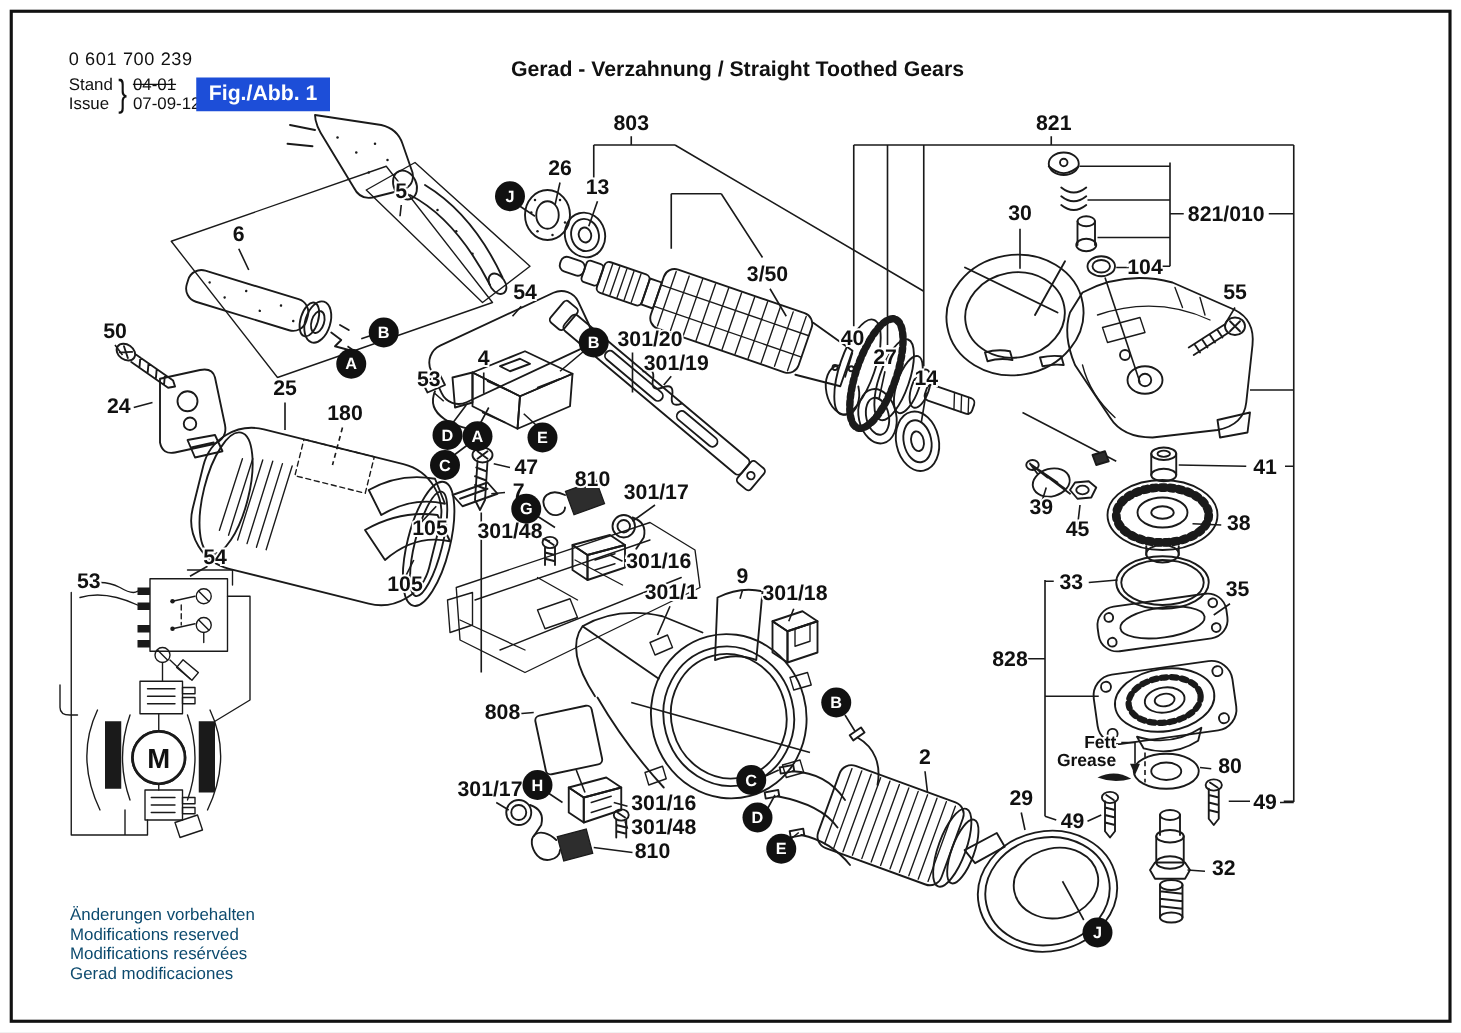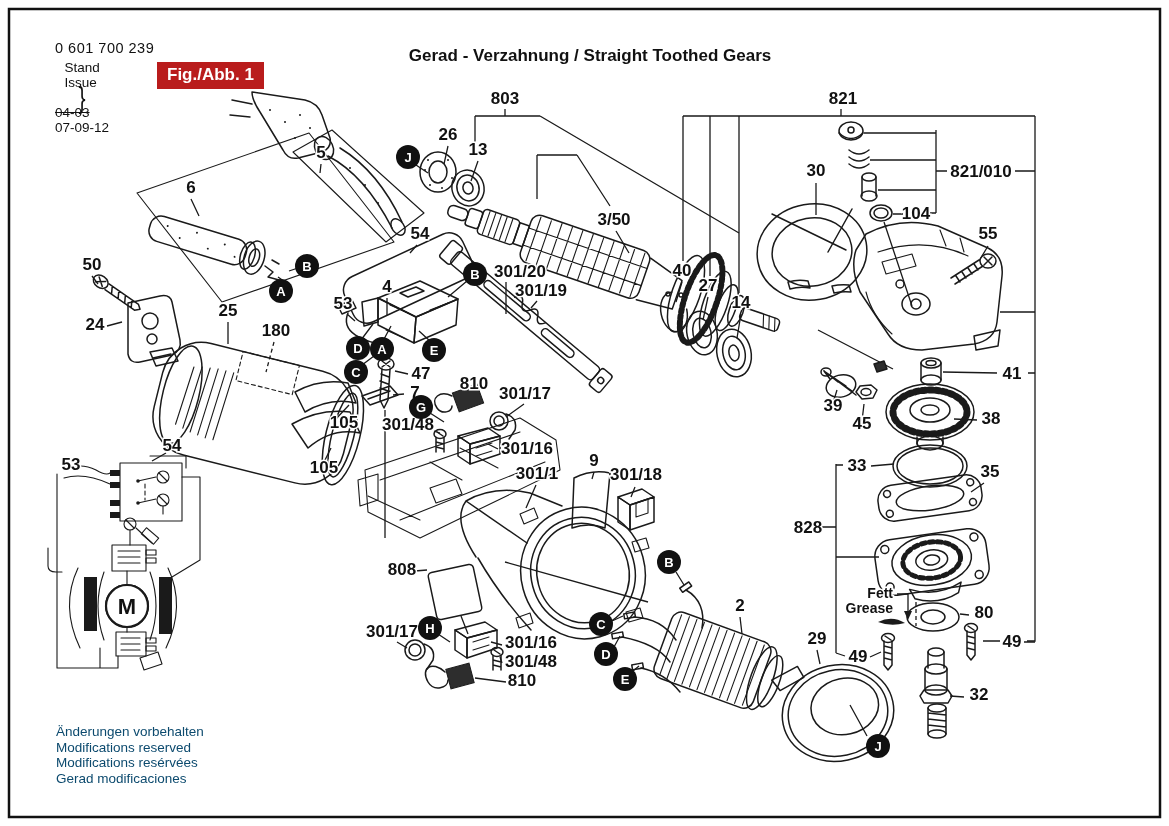--- a/index.html
+++ b/index.html
@@ -12,43 +12,43 @@
   .dash{stroke-dasharray:4 3;}
   .ink{fill:#1a1a1a;stroke:none;}
   .dark{fill:#2d2d2d;stroke:#1a1a1a;}
   text.pn{font:700 17px "Liberation Sans",sans-serif;fill:#111;stroke:#fff;stroke-width:3px;
           paint-order:stroke;text-anchor:middle;}
   text.sm{font:700 14px "Liberation Sans",sans-serif;fill:#111;stroke:#fff;stroke-width:3px;
           paint-order:stroke;text-anchor:end;}
   g.mk circle{fill:#111;stroke:none;}
   g.mk text{font:700 13px "Liberation Sans",sans-serif;fill:#fff;text-anchor:middle;stroke:none;}
   .hdr{position:absolute;left:55px;top:40px;font-size:14.5px;letter-spacing:.5px;}
-  .standissue{position:absolute;left:55px;top:60px;display:flex;align-items:center;font-size:13.5px;line-height:15px;flex-direction:column;}
+  .standissue{position:absolute;left:55px;top:60px;display:flex;align-items:center;font-size:13.5px;line-height:15px;}
   .brace{font-size:30px;font-weight:400;margin:0 3px;transform:scaleX(.7);}
   .strike{text-decoration:line-through;}
-  .figbox{position:absolute;left:157px;top:62px;background:#b91c1c;color:#fff;font-weight:700;
+  .figbox{position:absolute;left:157px;top:62px;background:#1d4ed8;color:#fff;font-weight:700;
           font-size:17px;padding:3px 10px 4px 10px;}
   .title{position:absolute;left:590px;top:46px;transform:translateX(-50%);font-weight:700;
          font-size:17px;white-space:nowrap;}
   .footer{position:absolute;left:56px;top:724px;font-size:13.5px;line-height:15.5px;color:#0c4a6e;}
 </style>
 </head>
 <body>
 
 <div id="page">
 
   <div class="hdr">0 601 700 239</div>
   <div class="standissue">
     <div>
       <span>Stand</span><br>
       <span>Issue</span>
     </div>
     <div class="brace">}</div>
     <div>
-      <span class="strike">04-03</span><br>
+      <span class="strike">04-01</span><br>
       <span>07-09-12</span>
     </div>
   </div>
   <div class="figbox">Fig./Abb. 1</div>
   <div class="title">Gerad - Verzahnung / Straight Toothed Gears</div>
 
   <div class="footer">
     <div>Änderungen vorbehalten</div>
     <div>Modifications reserved</div>
     <div>Modifications resérvées</div>

